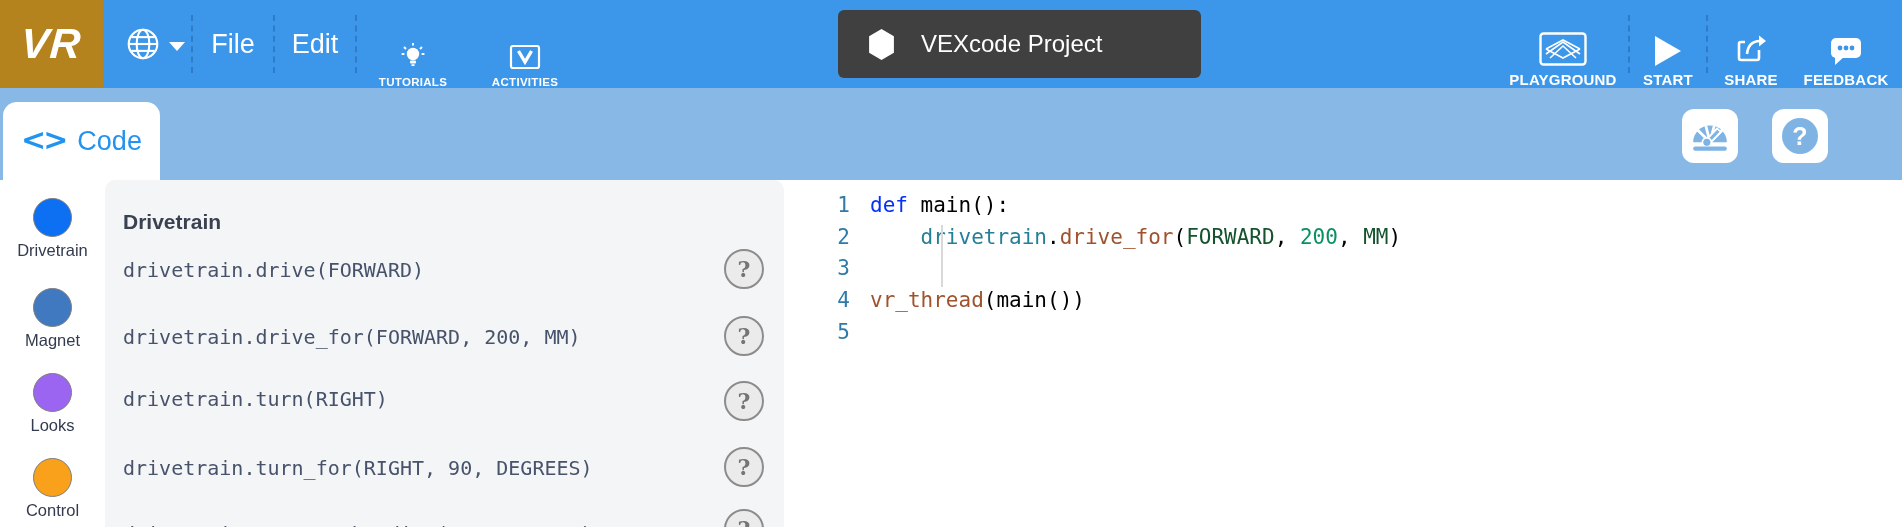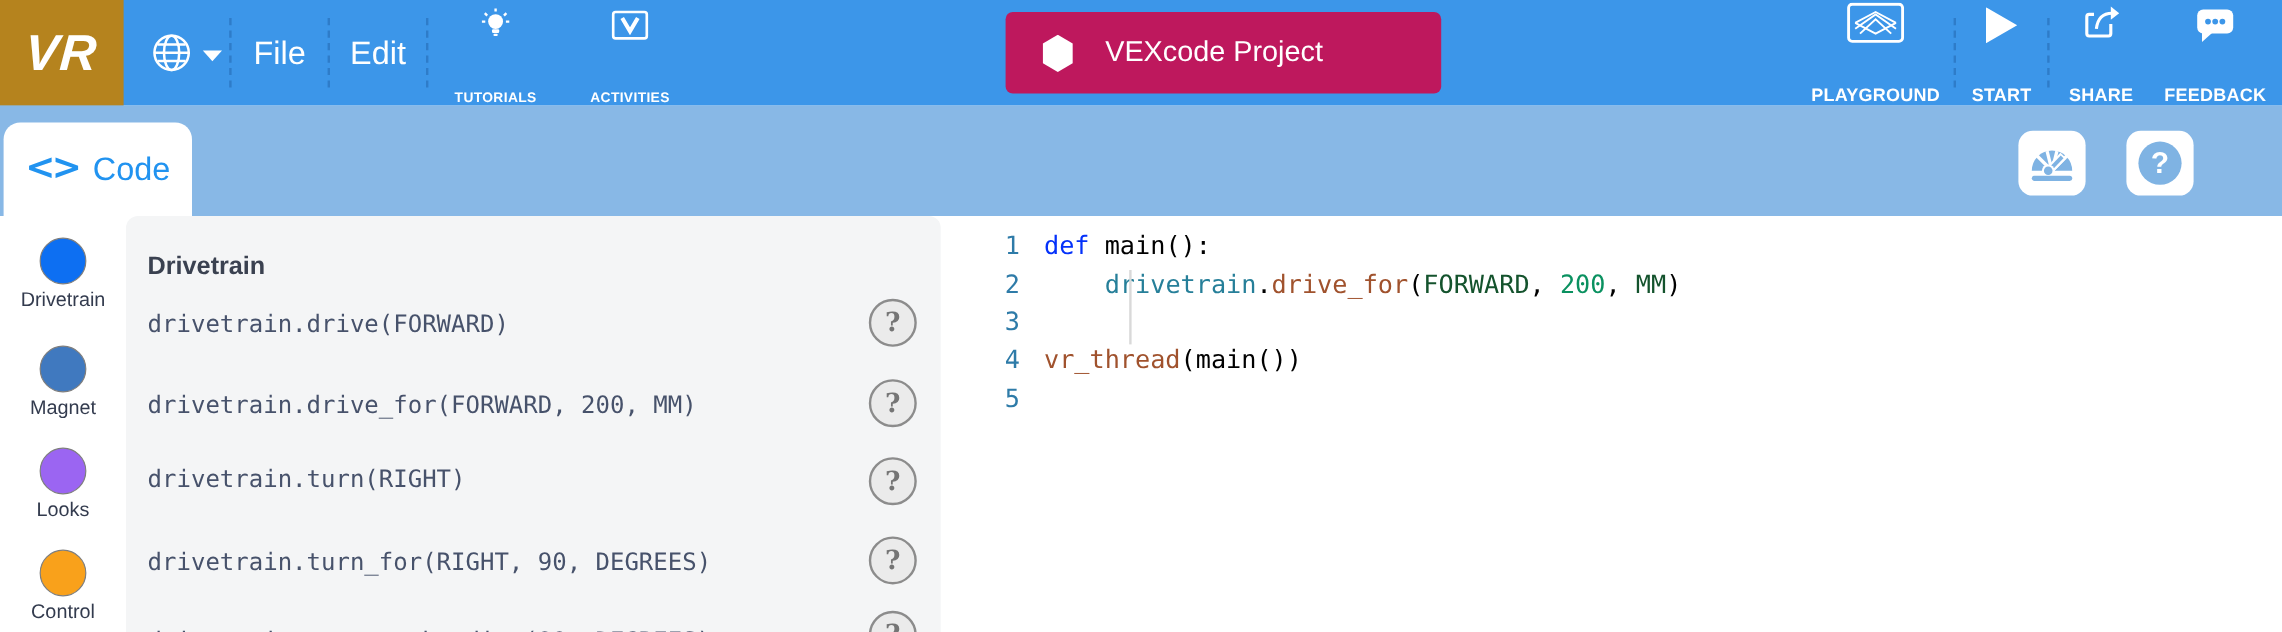--- a/index.html
+++ b/index.html
@@ -14,35 +14,35 @@
           align-items:center; justify-content:center; flex:0 0 auto; cursor:pointer; }
   .logo-text { color:#fff; font-weight:900; font-style:italic; font-size:42px;
                letter-spacing:1px; transform:skewX(-4deg); }
   .nav-item { display:flex; align-items:center; justify-content:center;
               color:#fff; cursor:pointer; height:88px; }
   .icon-menu { margin-left:16px; width:72px; gap:8px; }
   .caret { width:0; height:0; border-left:8px solid transparent;
            border-right:8px solid transparent; border-top:9px solid #fff; margin-top:4px; }
   .vsep { height:58px; border-left:2px dashed #2E7CC9; align-self:center; }
   .text-menu { width:80px; font-size:27px; }
-  .tool { flex-direction:column; justify-content:space-between; }
+  .tool { flex-direction:column; justify-content:flex-end; }
   .tool .icon-slot { height:36px; display:flex; align-items:flex-end; justify-content:center; }
   .tool-label { font-size:11.5px; font-weight:bold; letter-spacing:.3px; margin-top:4px; }
   .tool-label-lg { font-size:15px; font-weight:bold; letter-spacing:.2px; margin-top:5px; }
   .tool-sm { width:112px; }
   .nav-right { margin-left:auto; display:flex; align-items:center; padding-right:4px; height:88px; }
   .w-playground { width:130px; }
   .w-start, .w-stop { width:76px; }
   .w-share { width:86px; }
   .w-feedback { width:104px; }
   .stop-square { width:27px; height:27px; background:#7FB9F0; border-radius:4px; }
   .stop .tool-label-lg { color:#A6CFF5; }
 
   .project-box { position:absolute; left:838px; top:10px; width:363px; height:68px;
-                 background:#be185d; border-radius:6px; display:flex; align-items:center;
+                 background:#404040; border-radius:6px; display:flex; align-items:center;
                  padding-left:30px; gap:26px; cursor:pointer; }
   .project-title { color:#fff; font-size:24px; }
 
   
   .tabbar { position:relative; width:100%; height:92px; background:#88B8E6; }
   .code-tab { position:absolute; left:3px; top:14px; width:157px; height:78px;
               background:#fff; border-radius:14px 14px 0 0; display:flex;
               align-items:center; justify-content:center; gap:12px; cursor:pointer; }
   .code-icon { color:#2193F0; font-weight:900; font-size:30px; letter-spacing:-3px;
                font-family:"DejaVu Sans", sans-serif; padding-bottom:4px; }

